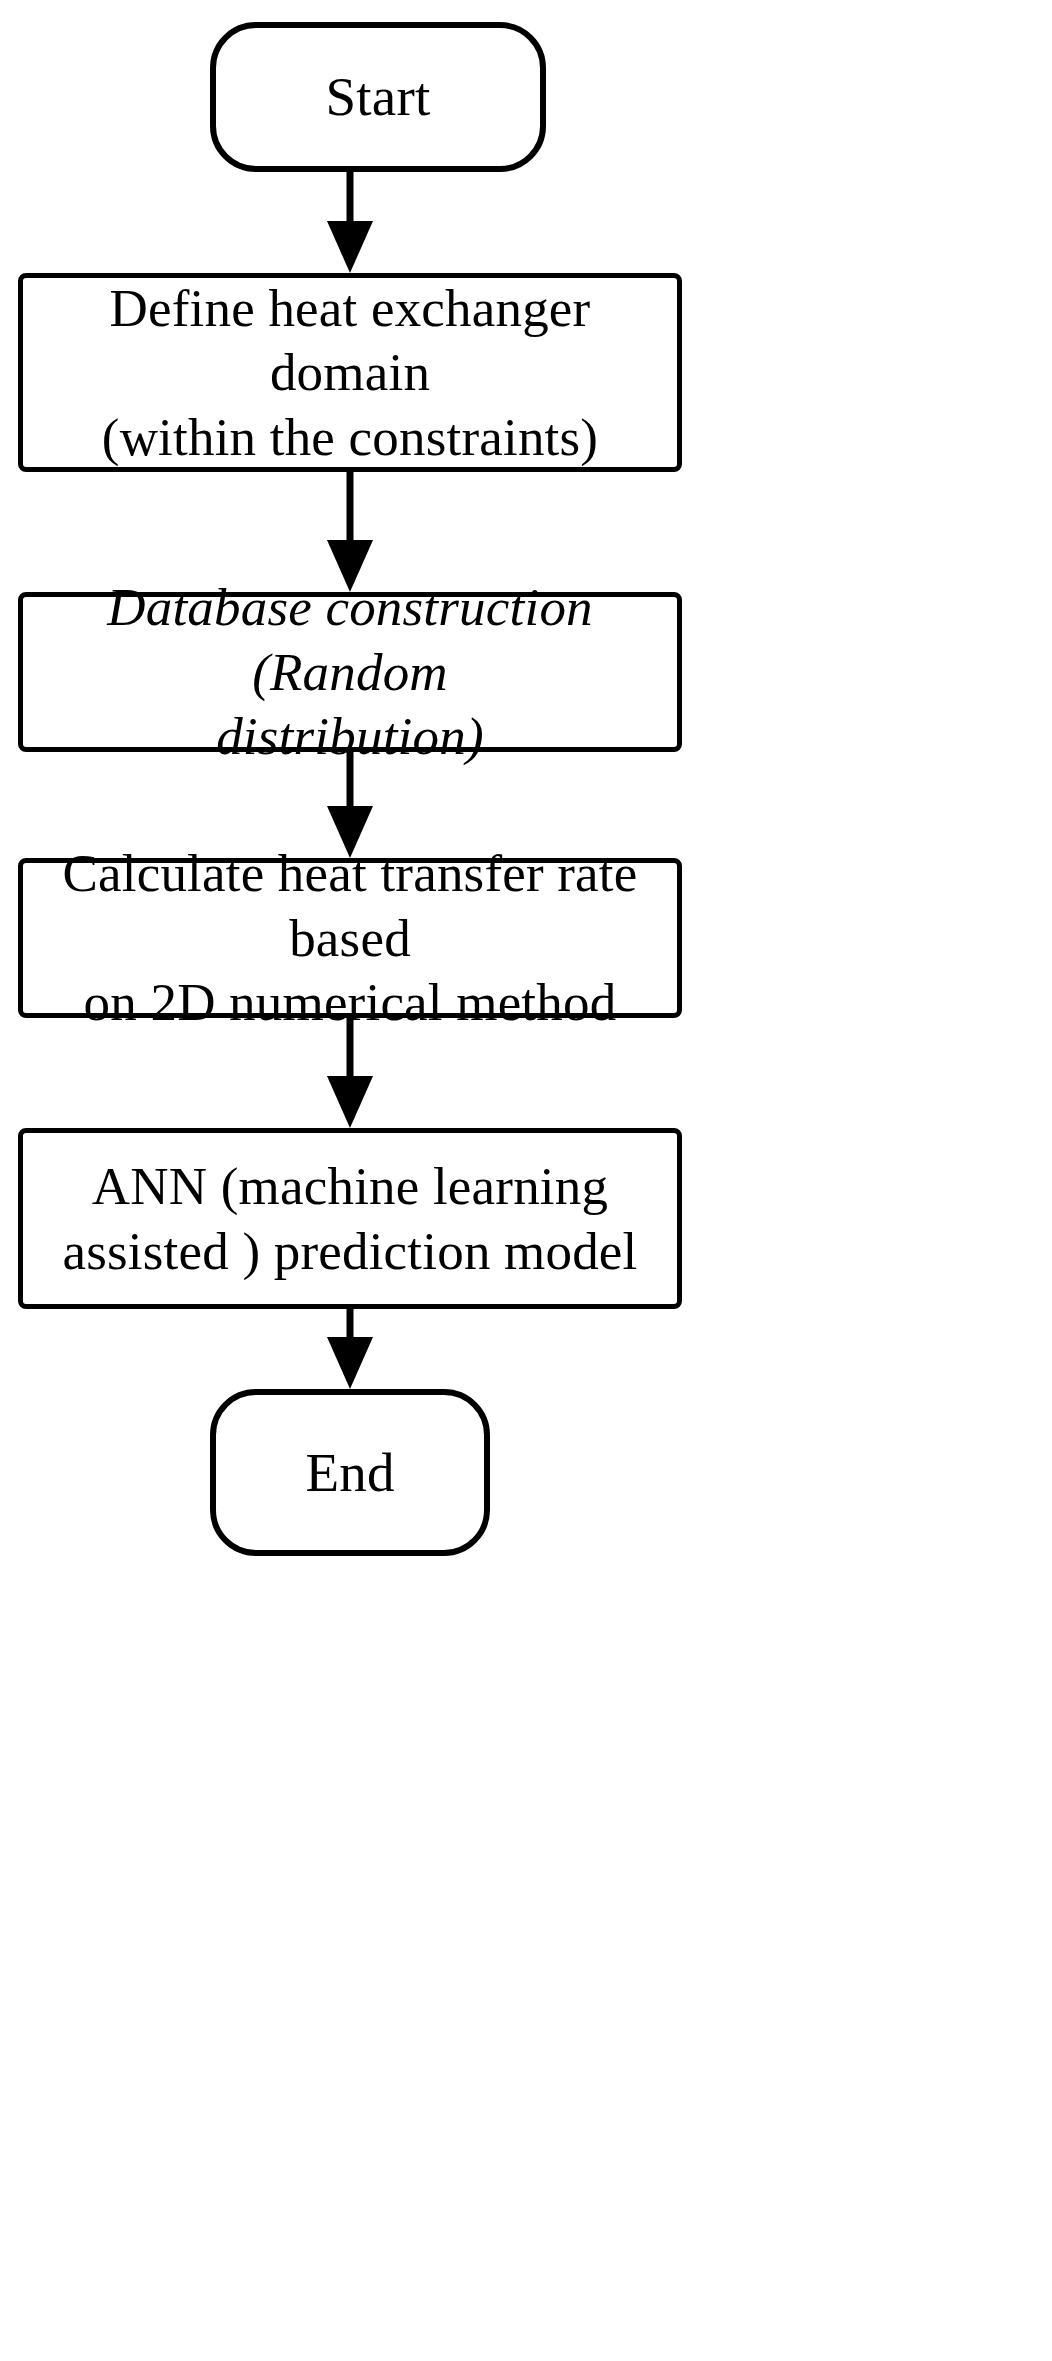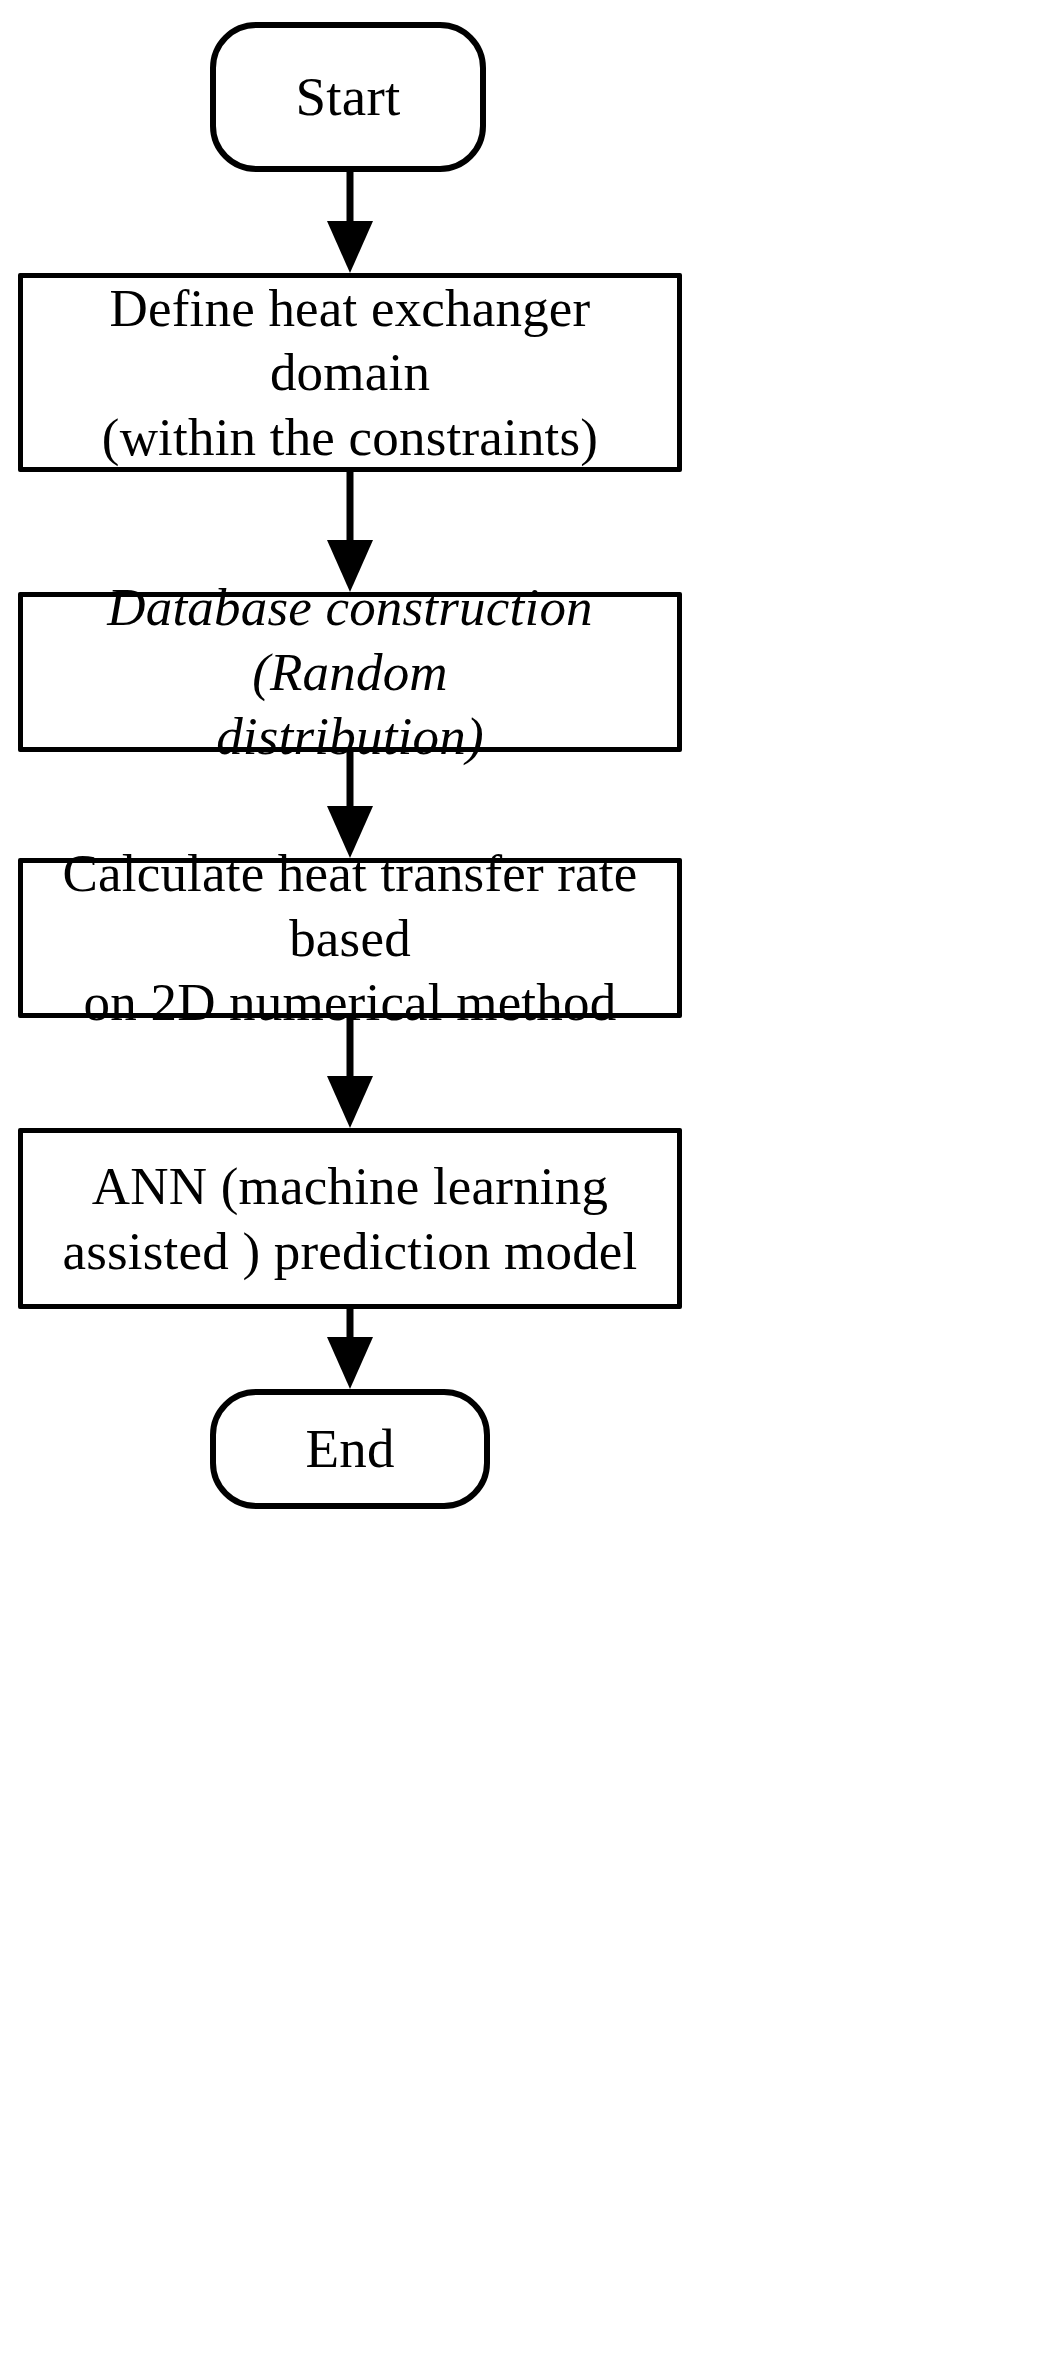--- a/index.html
+++ b/index.html
@@ -29,21 +29,21 @@
     display: flex;
     align-items: center;
     justify-content: center;
     text-align: center;
   }
   .node.terminal {
     border-radius: 46px;
     border-width: 6px;
   }
   .node.process {
-    border-radius: 2px;
+    border-radius: 8px;
     border-width: 5px;
   }
   .node-label {
     color: #000000;
     line-height: 1.22;
     padding: 0 14px;
     white-space: pre-line;
     letter-spacing: 0.2px;
   }
   .t-start  { font-size: 55px; }
@@ -93,21 +93,21 @@
       <line class="conn-line" x1="350" y1="1018" x2="350" y2="1094"></line>
       <polygon class="conn-head" points="350,1128 327,1076 373,1076"></polygon>
     </g>
 
     <g>
       <line class="conn-line" x1="350" y1="1288" x2="350" y2="1355"></line>
       <polygon class="conn-head" points="350,1389 327,1337 373,1337"></polygon>
     </g>
   </svg>
 
-  <div class="node terminal" style="left:210px; top:22px; width:276px; height:150px;">
+  <div class="node terminal" style="left:210px; top:22px; width:336px; height:150px;">
     <span class="node-label t-start">Start</span>
   </div>
 
   <div class="node process" style="left: 18px; top: 273px; width: 664px; height: 199px;">
     <span class="node-label t-proc">Define heat exchanger domain
 (within the constraints)</span>
   </div>
 
   <div class="node process" style="left: 18px; top: 592px; width: 664px; height: 160px; font-style: italic;">
     <span class="node-label t-proc">Database construction (Random
@@ -117,17 +117,17 @@
   <div class="node process" style="left: 18px; top: 858px; width: 664px; height: 160px;">
     <span class="node-label t-proc">Calculate heat transfer rate based
 on 2D numerical method</span>
   </div>
 
   <div class="node process" style="left: 18px; top: 1128px; width: 664px; height: 181px;">
     <span class="node-label t-proc">ANN (machine learning
 assisted ) prediction  model</span>
   </div>
 
-  <div class="node terminal" style="left:210px; top:1389px; width:280px; height:120px;">
+  <div class="node terminal" style="left:210px; top:1389px; width:280px; height:167px;">
     <span class="node-label t-end">End</span>
   </div>
 
 </div>
 
 </body></html>

